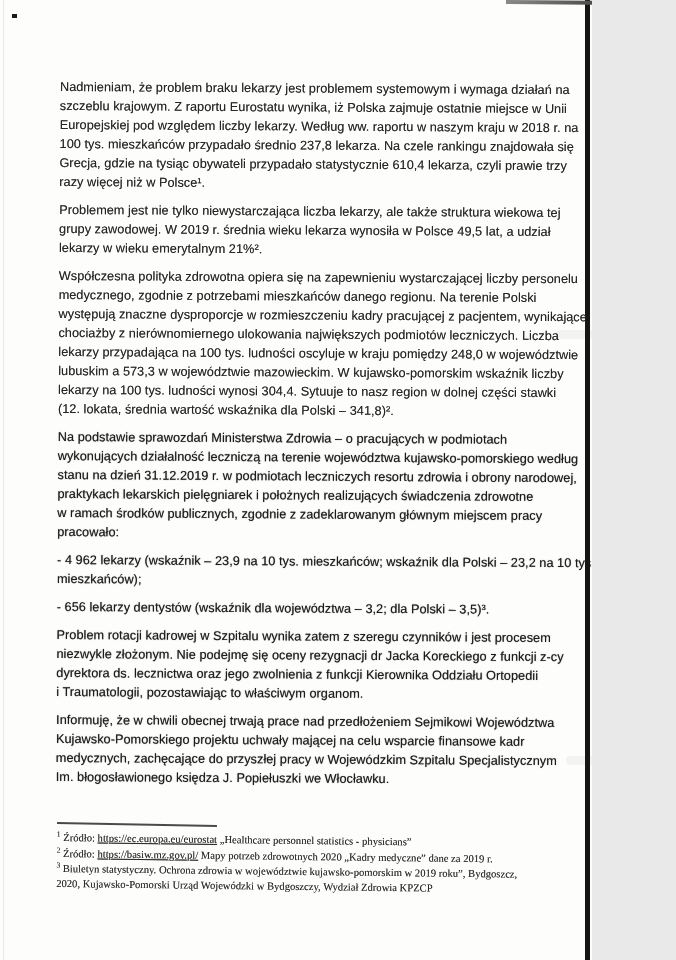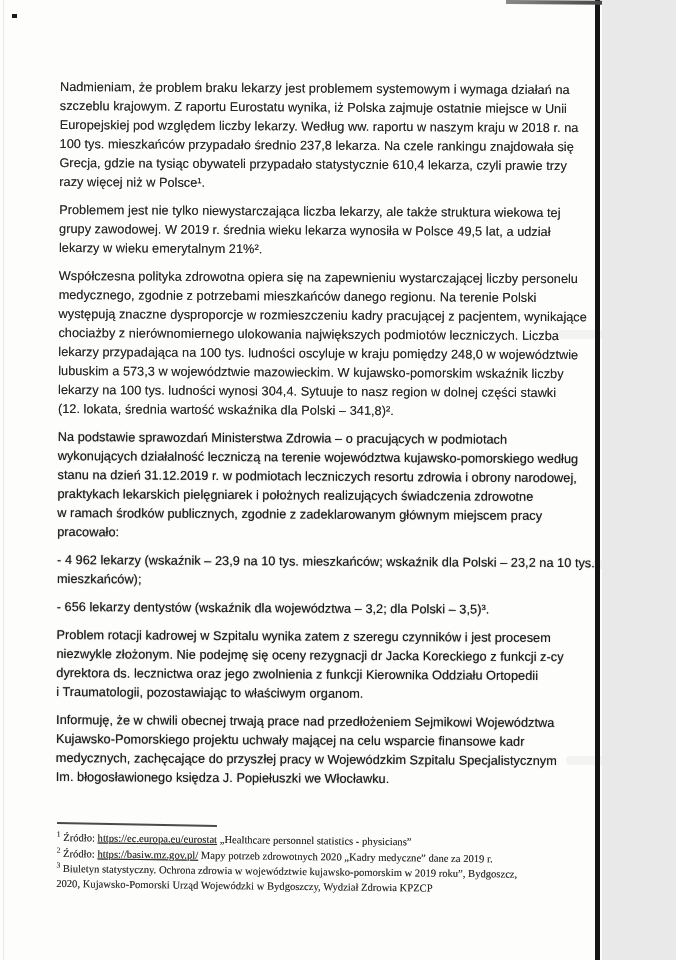--- a/index.html
+++ b/index.html
@@ -7,21 +7,20 @@
     padding: 0;
     background: #e9e9e9;
   }
   .page {
     position: relative;
     width: 592px;
     height: 960px;
     background: #fdfdfc;
     overflow: hidden;
     font-family: "Liberation Sans", sans-serif;
-    padding-left: 10px;
   }
   
   .edge-right {
     position: absolute;
     top: 0; right: 2px;
     width: 5px; height: 100%;
     background: #151515;
   }
   .edge-top {
     position: absolute;

